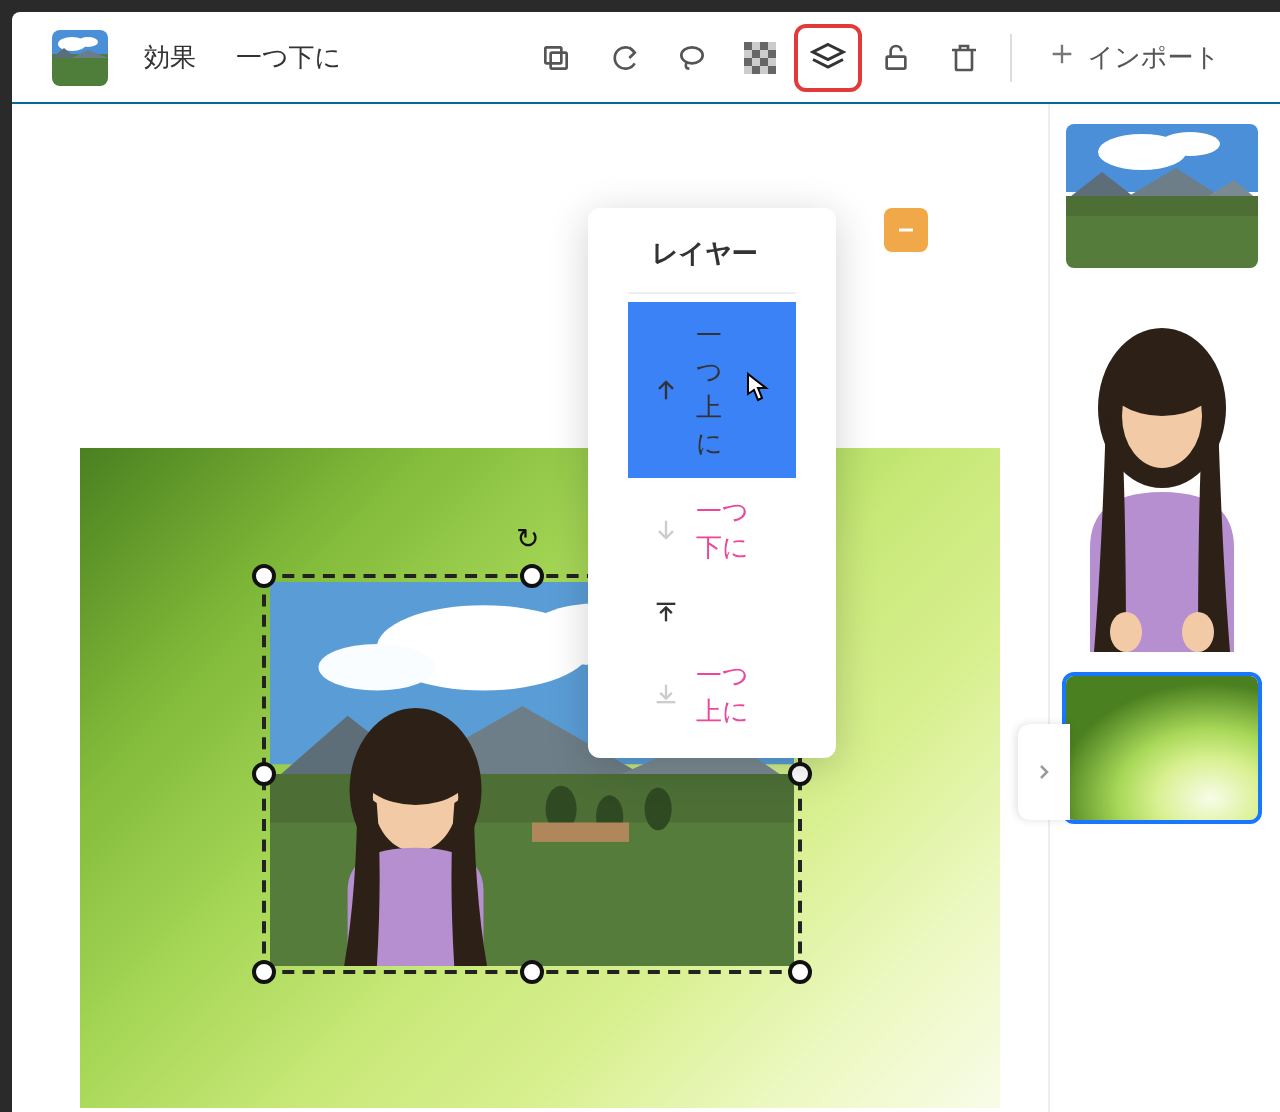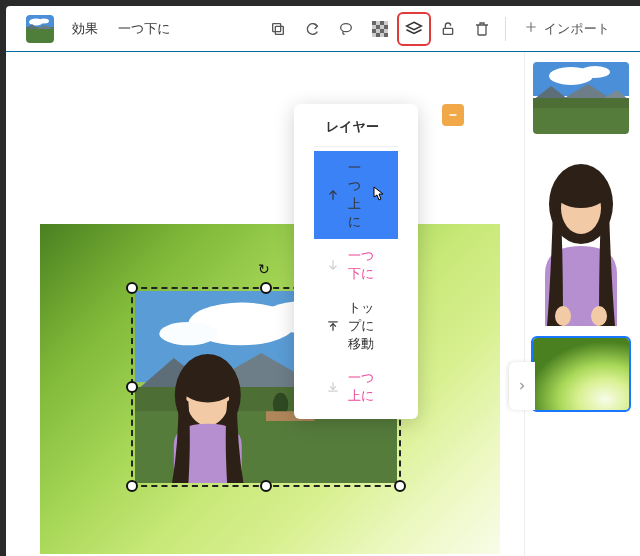--- a/index.html
+++ b/index.html
@@ -195,21 +195,20 @@
             <polyline points="6,13 12,19 18,13"></polyline>
           </svg>
         <span>一つ下に</span>
       </div>
       <div class="pop-item">
         <svg width="14" height="14" viewBox="0 0 24 24" fill="none" stroke="#333" stroke-width="2">
             <line x1="4" y1="5" x2="20" y2="5"></line>
             <line x1="12" y1="20" x2="12" y2="8"></line>
             <polyline points="7,13 12,8 17,13"></polyline>
           </svg>
-        <span>トップに移動</span>
       </div>
       <div class="pop-item disabled">
         <svg width="14" height="14" viewBox="0 0 24 24" fill="none" stroke="#ccc" stroke-width="2">
             <line x1="4" y1="19" x2="20" y2="19"></line>
             <line x1="12" y1="4" x2="12" y2="16"></line>
             <polyline points="7,11 12,16 17,11"></polyline>
           </svg>
         <span>一つ上に</span>
       </div>
     </div>

